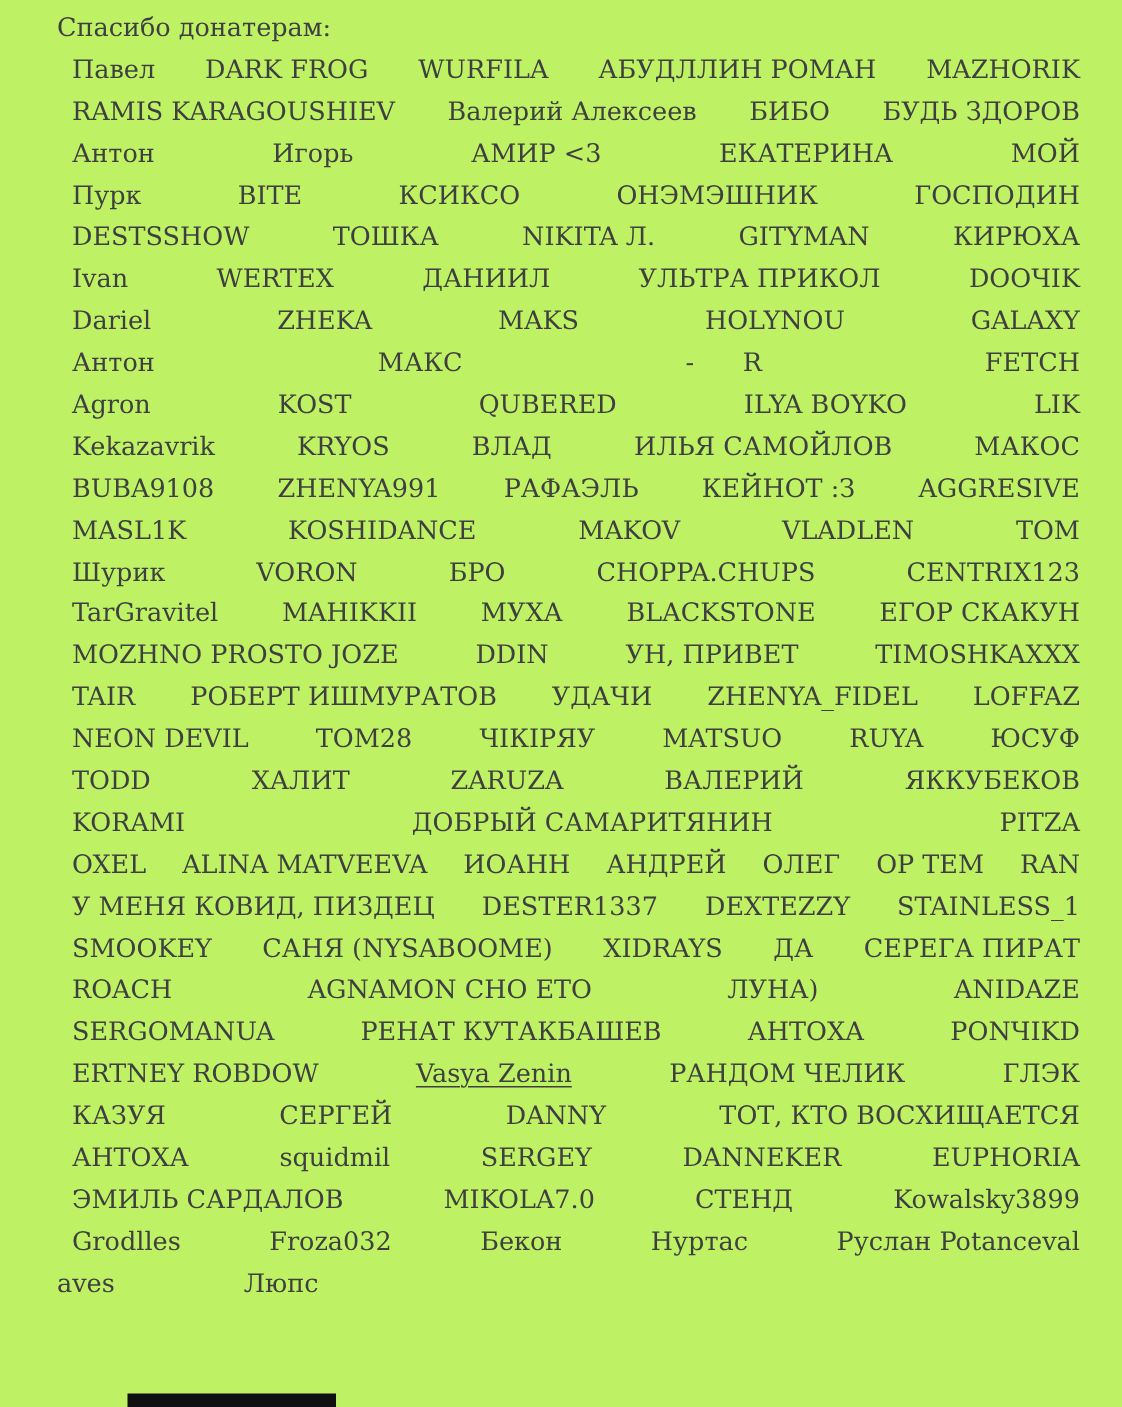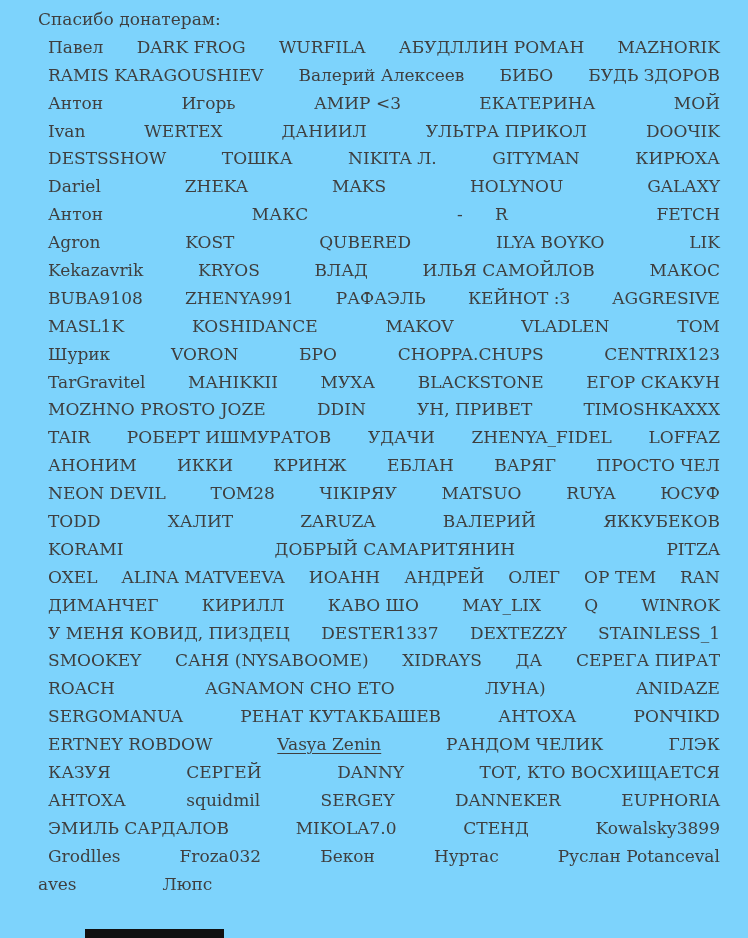--- a/index.html
+++ b/index.html
@@ -38,21 +38,21 @@
     left: 85px;
     top: 929px;
     width: 139px;
     height: 9px;
     background: #101010;
   }
 </style>
 </head>
 <body>
 
-<div class="page" style="color: rgb(63, 63, 63); background: #7dd3fc;">
+<div class="page" style="color: rgb(63, 63, 63); background: #bef264;">
   <div class="row header-row">
     <span class="donor-item">Спасибо донатерам:</span>
   </div>
 
   <div id="donor-rows">
       <div class="row row-justify">
         <span class="donor-item">Павел</span>
         <span class="donor-item">DARK FROG</span>
         <span class="donor-item">WURFILA</span>
         <span class="donor-item">АБУДЛЛИН РОМАН</span>
@@ -65,34 +65,41 @@
         <span class="donor-item">БУДЬ ЗДОРОВ</span>
       </div>
       <div class="row row-justify">
         <span class="donor-item">Антон</span>
         <span class="donor-item">Игорь</span>
         <span class="donor-item">АМИР &lt;3</span>
         <span class="donor-item">ЕКАТЕРИНА</span>
         <span class="donor-item">МОЙ</span>
       </div>
       <div class="row row-justify">
+        <span class="donor-item">Пурк</span>
+        <span class="donor-item">BITE</span>
+        <span class="donor-item">КСИКСО</span>
+        <span class="donor-item">ОНЭМЭШНИК</span>
+        <span class="donor-item">ГОСПОДИН</span>
+      </div>
+      <div class="row row-justify">
+        <span class="donor-item">DESTSSHOW</span>
+        <span class="donor-item">ТОШКА</span>
+        <span class="donor-item">NIKITA Л.</span>
+        <span class="donor-item">GITYMAN</span>
+        <span class="donor-item">КИРЮХА</span>
+      </div>
+      <div class="row row-justify">
         <span class="donor-item">Ivan</span>
         <span class="donor-item">WERTEX</span>
         <span class="donor-item">ДАНИИЛ</span>
         <span class="donor-item">УЛЬТРА ПРИКОЛ</span>
         <span class="donor-item">DOOЧIK</span>
       </div>
       <div class="row row-justify">
-        <span class="donor-item">DESTSSHOW</span>
-        <span class="donor-item">ТОШКА</span>
-        <span class="donor-item">NIKITA Л.</span>
-        <span class="donor-item">GITYMAN</span>
-        <span class="donor-item">КИРЮХА</span>
-      </div>
-      <div class="row row-justify">
         <span class="donor-item">Dariel</span>
         <span class="donor-item">ZHEKA</span>
         <span class="donor-item">MAKS</span>
         <span class="donor-item">HOLYNOU</span>
         <span class="donor-item">GALAXY</span>
       </div>
       <div class="row row-justify">
         <span class="donor-item">Антон</span>
         <span class="donor-item">МАКС</span>
         <span class="donor-item">-      R</span>
@@ -145,28 +152,20 @@
         <span class="donor-item">DDIN</span>
         <span class="donor-item">УН, ПРИВЕТ</span>
         <span class="donor-item">TIMOSHKAXXX</span>
       </div>
       <div class="row row-justify">
         <span class="donor-item">TAIR</span>
         <span class="donor-item">РОБЕРТ ИШМУРАТОВ</span>
         <span class="donor-item">УДАЧИ</span>
         <span class="donor-item">ZHENYA_FIDEL</span>
         <span class="donor-item">LOFFAZ</span>
-      </div>
-      <div class="row row-justify">
-        <span class="donor-item">АНОНИМ</span>
-        <span class="donor-item">ИККИ</span>
-        <span class="donor-item">КРИНЖ</span>
-        <span class="donor-item">ЕБЛАН</span>
-        <span class="donor-item">ВАРЯГ</span>
-        <span class="donor-item">ПРОСТО ЧЕЛ</span>
       </div>
       <div class="row row-justify">
         <span class="donor-item">NEON DEVIL</span>
         <span class="donor-item">ТОМ28</span>
         <span class="donor-item">ЧІКІРЯУ</span>
         <span class="donor-item">MATSUO</span>
         <span class="donor-item">RUYA</span>
         <span class="donor-item">ЮСУФ</span>
       </div>
       <div class="row row-justify">
@@ -184,28 +183,20 @@
       <div class="row row-justify">
         <span class="donor-item">OXEL</span>
         <span class="donor-item">ALINA MATVEEVA</span>
         <span class="donor-item">ИОАНН</span>
         <span class="donor-item">АНДРЕЙ</span>
         <span class="donor-item">ОЛЕГ</span>
         <span class="donor-item">OP TEM</span>
         <span class="donor-item">RAN</span>
       </div>
       <div class="row row-justify">
-        <span class="donor-item">ДИМАНЧЕГ</span>
-        <span class="donor-item">КИРИЛЛ</span>
-        <span class="donor-item">КАВО ШО</span>
-        <span class="donor-item">MAY_LIX</span>
-        <span class="donor-item">Q</span>
-        <span class="donor-item">WINROK</span>
-      </div>
-      <div class="row row-justify">
         <span class="donor-item">У МЕНЯ КОВИД, ПИЗДЕЦ</span>
         <span class="donor-item">DESTER1337</span>
         <span class="donor-item">DEXTEZZY</span>
         <span class="donor-item">STAINLESS_1</span>
       </div>
       <div class="row row-justify">
         <span class="donor-item">SMOOKEY</span>
         <span class="donor-item">САНЯ (NYSABOOME)</span>
         <span class="donor-item">XIDRAYS</span>
         <span class="donor-item">ДА</span>

